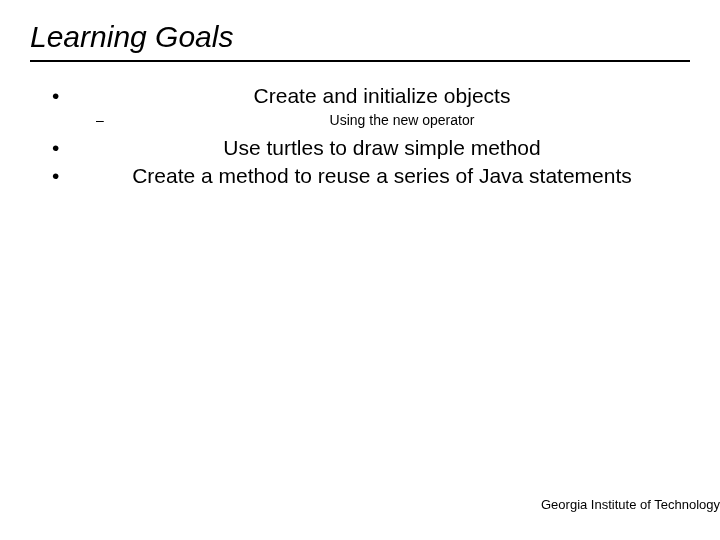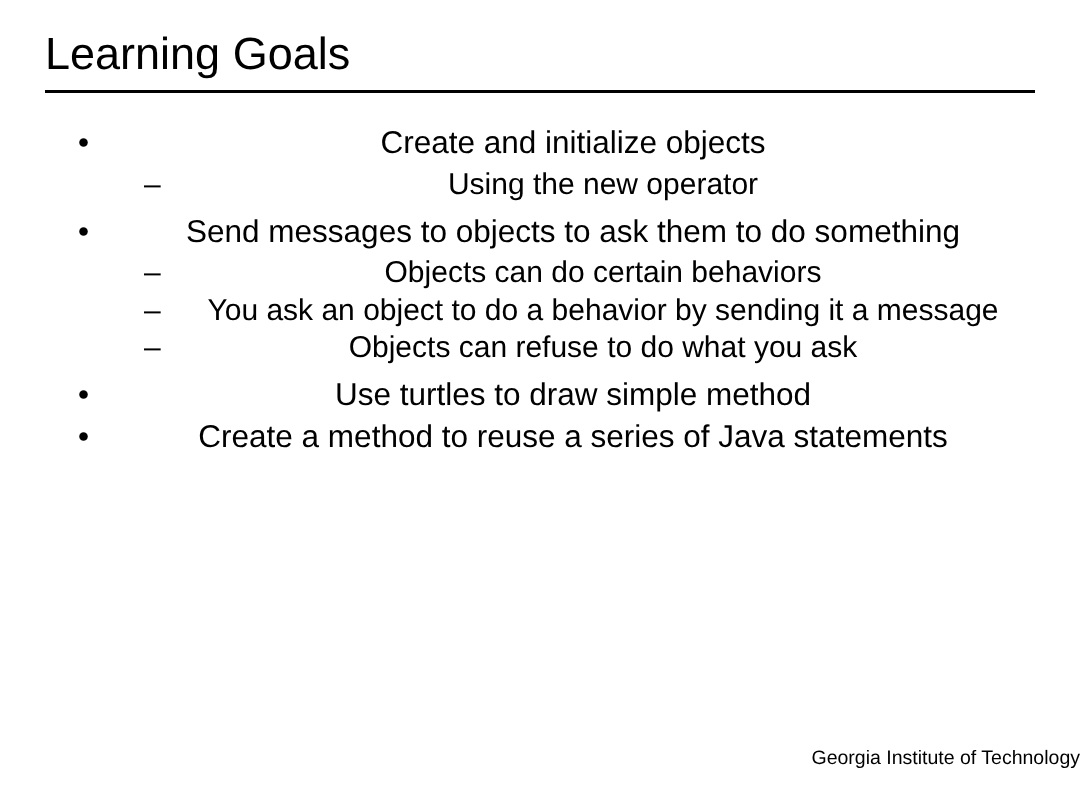--- a/index.html
+++ b/index.html
@@ -11,20 +11,21 @@
       color: #000000;
       padding: 20px 30px 0 30px;
       position: relative;
     }
     .title {
       font-size: 30px;
       font-weight: normal;
       border-bottom: 2px solid #000000;
       padding-bottom: 6px;
       margin-bottom: 22px;
+      font-style: italic;
     }
     ul.main {
       list-style: none;
       padding-left: 22px;
       text-align: center;
     }
     ul.main > li {
       font-size: 21px;
       margin-bottom: 4px;
       position: relative;
@@ -37,21 +38,21 @@
       top: 0;
       font-size: 21px;
     }
     ul.sub {
       list-style: none;
       padding-left: 22px;
       margin-top: 4px;
       margin-bottom: 8px;
     }
     ul.sub > li {
-      font-size: 20px;
+      font-size: 14px;
       position: relative;
       padding-left: 18px;
       margin-bottom: 2px;
     }
     ul.sub > li::before {
       content: "–";
       position: absolute;
       left: 0;
       top: 0;
     }
@@ -70,28 +71,20 @@
 <h1 class="title">Learning Goals</h1>
 
 <ul class="main">
   <li>
     <span>Create and initialize objects</span>
     <ul class="sub">
       <li>Using the new operator</li>
     </ul>
   </li>
   <li>
-    <span>Send messages to objects to ask them to do something</span>
-    <ul class="sub">
-      <li>Objects can do certain behaviors</li>
-      <li>You ask an object to do a behavior by sending it a message</li>
-      <li>Objects can refuse to do what you ask</li>
-    </ul>
-  </li>
-  <li>
     <span>Use turtles to draw simple method</span>
   </li>
   <li>
     <span>Create a method to reuse a series of Java statements</span>
   </li>
 </ul>
 
 <div class="footer">Georgia Institute of Technology</div>
 
 </body></html>

